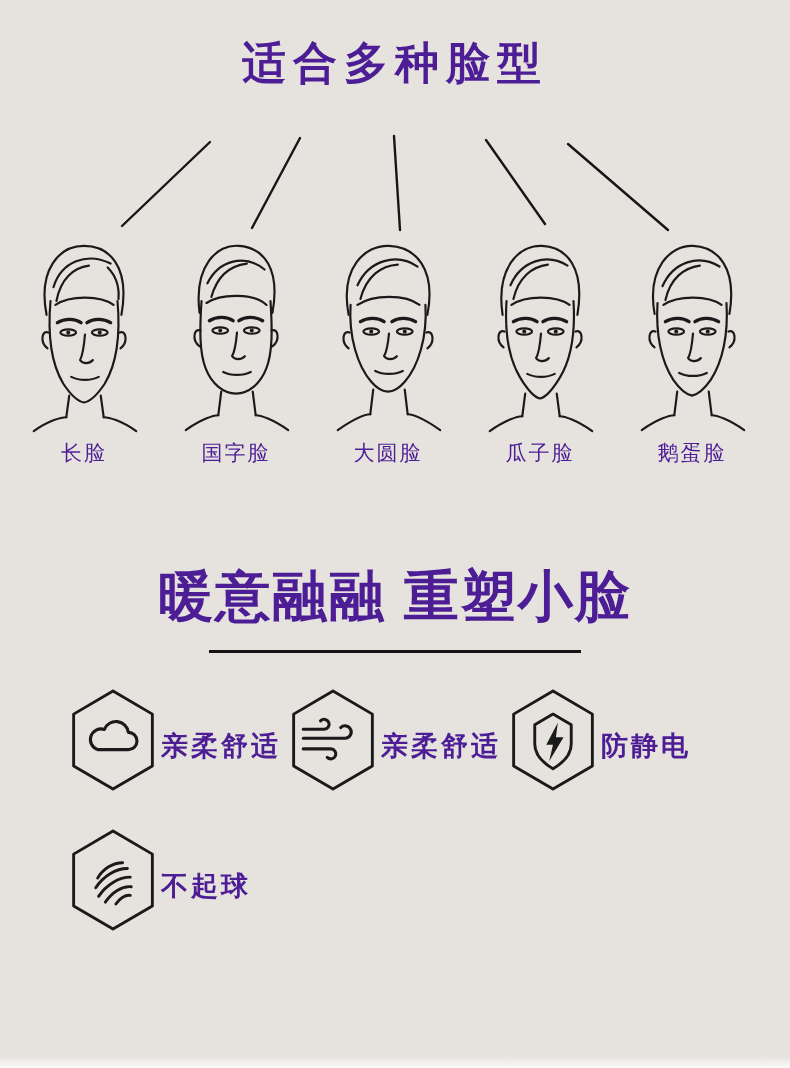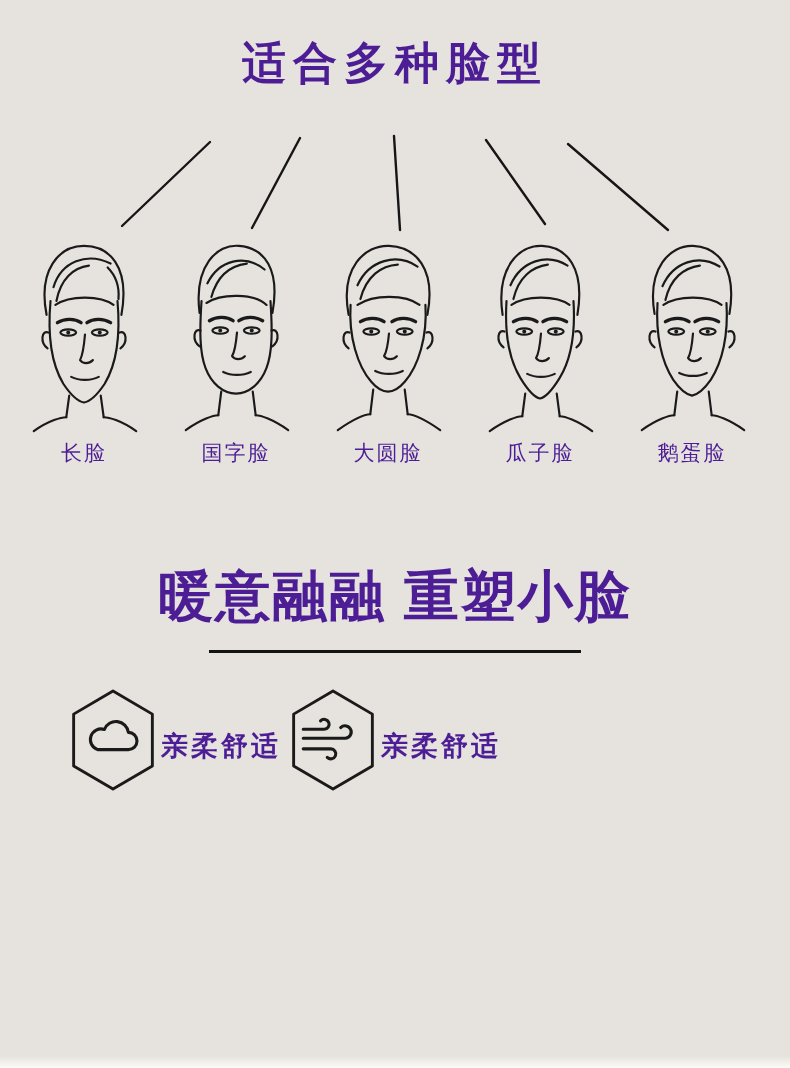--- a/index.html
+++ b/index.html
@@ -221,17 +221,38 @@
           <path d="M37,34 a5.2,5.2 0 1 1 3.6,8.8 H19"></path>
           <path d="M58,41 a6.5,6.5 0 1 1 4.7,11.2 H19"></path>
           <path d="M44,72 a5.2,5.2 0 1 0 3.6,-8.8 H19"></path>
         </g>
       </svg>
       <div class="feature-label">亲柔舒适</div>
     </div>
 
 
 
-
+    <div class="feature">
+      <svg class="hex" viewBox="0 0 100 110" aria-hidden="true">
+        <polygon class="ink" stroke-width="3" points="50,3 91,27 91,81 50,105 9,81 9,27"></polygon>
+        <path class="ink" stroke-width="3" d="M50,27 L69,38 V58 C69,70 60,78 50,84 C40,78 31,70 31,58 V38 Z"></path>
+        <polygon points="55,36 43,59 50,59 46,76 61,51 53,51" fill="#1a1a1a"></polygon>
+      </svg>
+      <div class="feature-label">防静电</div>
+    </div>
+
+    <div class="feature">
+      <svg class="hex" viewBox="0 0 100 110" aria-hidden="true">
+        <polygon class="ink" stroke-width="3" points="50,3 91,27 91,81 50,105 9,81 9,27"></polygon>
+        <g class="ink" stroke-width="3">
+          <path d="M34,52 C40,42 50,36 60,36"></path>
+          <path d="M32,62 C40,50 53,42 65,42"></path>
+          <path d="M35,71 C43,59 56,51 68,51"></path>
+          <path d="M42,77 C49,67 59,60 69,61"></path>
+          <path d="M53,79 C57,73 63,69 68,70"></path>
+        </g>
+      </svg>
+      <div class="feature-label">不起球</div>
+    </div>
 
   </div>
 
 </div>
 
 </body></html>

